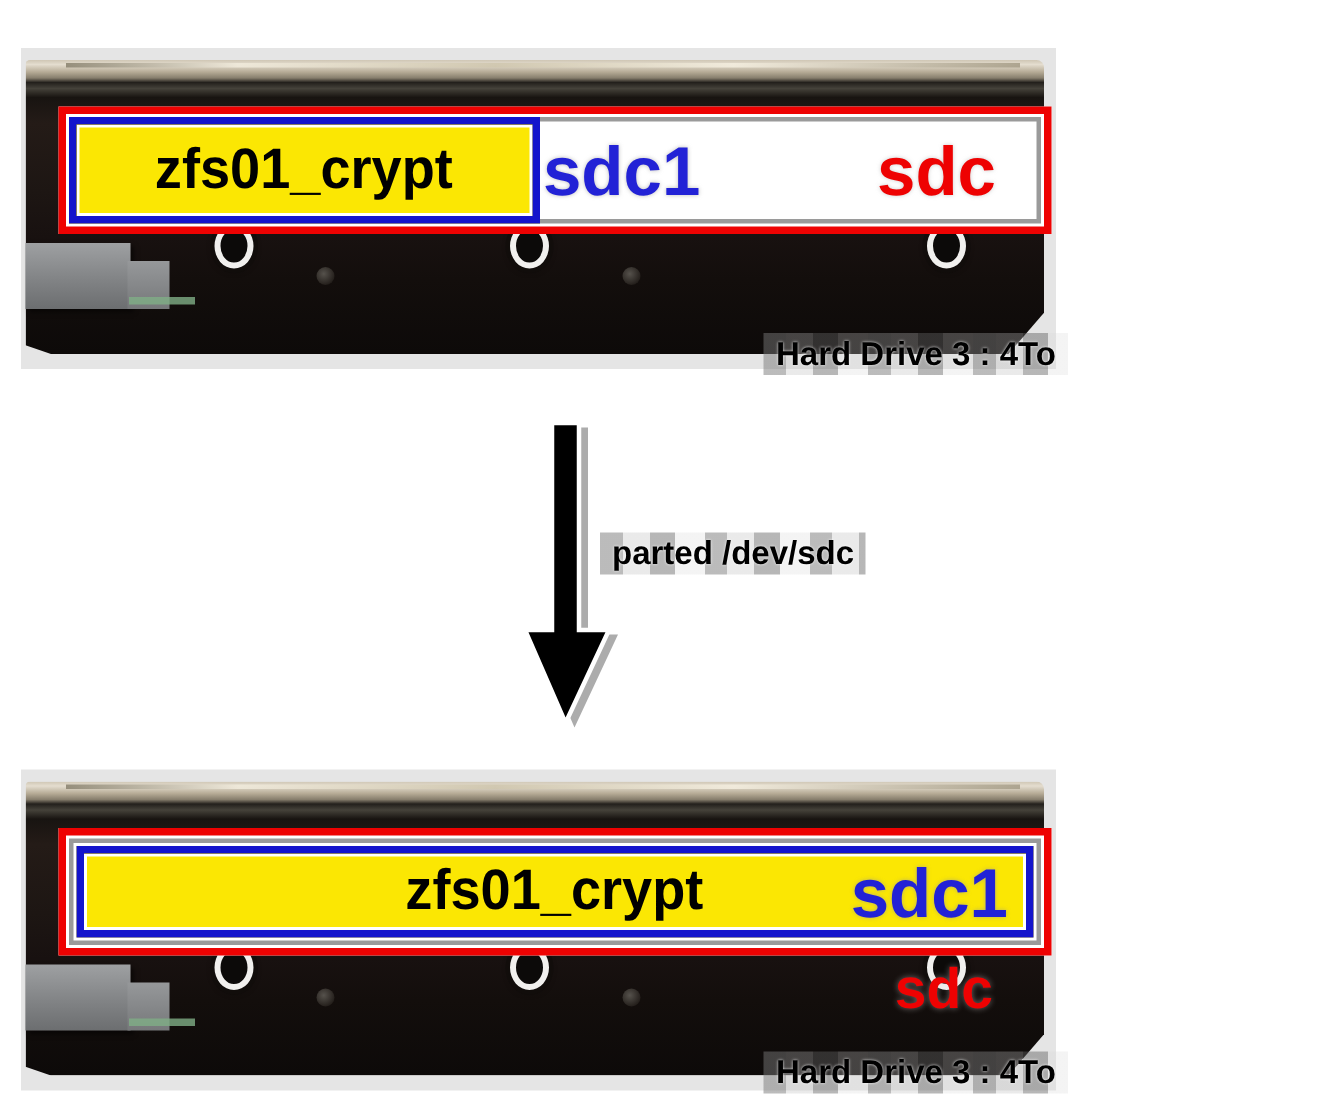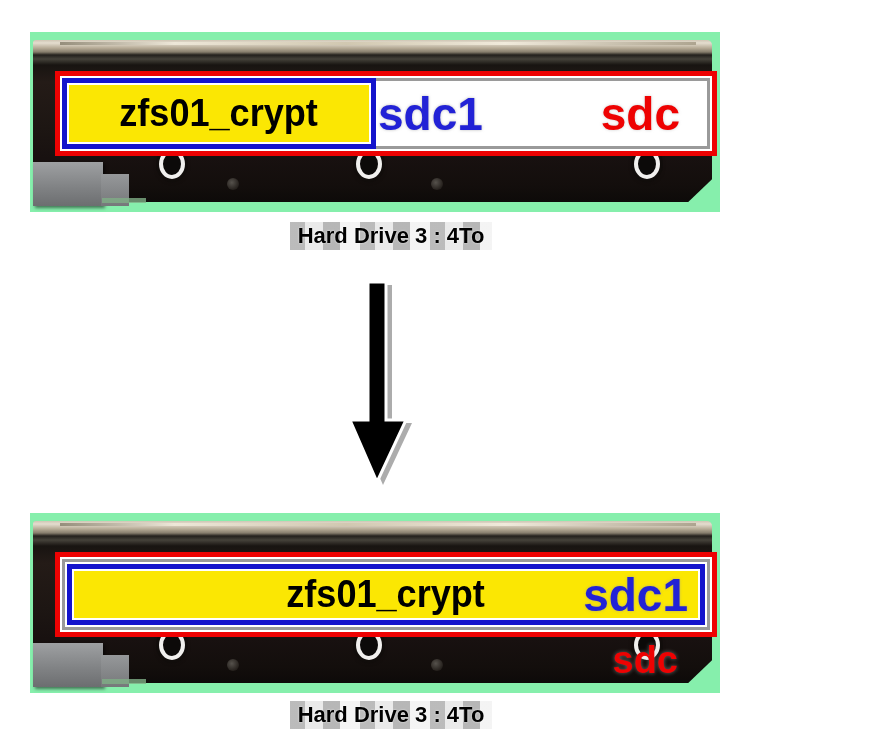--- a/index.html
+++ b/index.html
@@ -1,21 +1,21 @@
 <!DOCTYPE html>
 <html><head>
 <meta charset="utf-8">
 <style>
   html,body{margin:0;padding:0;background:#ffffff;}
   .stage{
     position:relative;width:886px;height:741px;background:#ffffff;overflow:hidden;
     font-family:"Liberation Sans","DejaVu Sans",sans-serif;
   }
   
-  .drive{position:absolute;left:30px;width:690px;height:180px;background:#86efac;}
+  .drive{position:absolute;left:14px;width:690px;height:214px;background:#e5e5e5;}
   .drive-body{
     position:absolute;left:3px;right:8px;top:8px;bottom:10px;
     border-radius:3px 5px 6px 4px;
     background:linear-gradient(180deg,
       #cfc6b4 0px,#e4ddcf 3px,#b6ab96 8px,#877e6d 12px,
       #23201c 15px,#45423a 19px,#181411 25px,#241b17 42px,
       #1d1613 88px,#181110 118px,#130e0c 146px,#0d0a09 100%);
     clip-path:polygon(0 0,100% 0,100% 86%,96.5% 100%,2.5% 100%,0 97%);
   }
   .platter-line{position:absolute;left:30px;right:24px;top:10px;height:3px;
@@ -39,21 +39,21 @@
   .partition-before{left:2px;top:2px;bottom:2px;width:304px;}
   .partition-after{left:7px;top:7px;bottom:7px;right:7px;}
   .plabel{font-size:38px;font-weight:bold;color:#000;letter-spacing:0px;transform:scaleX(.95);white-space:nowrap;}
   .dev-label{position:absolute;top:0;bottom:0;display:flex;align-items:center;
     font-size:46px;font-weight:bold;white-space:nowrap;}
   .blue-text{color:#2222d6;text-shadow:0 0 3px rgba(150,150,150,.65);}
   .red-text{color:#ee0202;text-shadow:0 0 3px rgba(170,170,170,.6);}
   .disk-name-after{position:absolute;top:128px;right:42px;font-size:38px;font-weight:bold;color:#ee0202;
     text-shadow:0 0 4px rgba(220,220,220,.45);line-height:1;}
   
-  .caption{position:absolute;left:46px;width:690px;text-align:center;}
+  .caption{position:absolute;left:22px;width:690px;text-align:right;}
   .mottled{display:inline-block;padding:1px 8px;color:#000;font-weight:bold;font-size:22px;
     text-shadow:0 0 2px rgba(255,255,255,.9);
     background-image:repeating-linear-gradient(90deg,
       rgba(120,120,120,.50) 0 15px,rgba(190,190,190,.32) 15px 33px,
       rgba(95,95,95,.45) 33px 50px,rgba(215,215,215,.28) 50px 70px);}
   .command-label{position:absolute;left:400px;top:355px;}
   
   .arrow-svg{position:absolute;left:336px;top:276px;}
 </style>
 </head>
@@ -85,20 +85,23 @@
 
   <div class="caption" style="top:222px">
     <span class="mottled">Hard Drive 3 : 4To</span>
   </div>
 
   <svg class="arrow-svg" width="110" height="212" viewBox="0 0 110 212">
     <polygon points="38,9 56,9 56,147 76,147 47,209 20,147 38,147" fill="#9d9d9d" opacity="0.85"></polygon>
     <polygon points="32,6 50,6 50,144 70,144 41,206 14,144 32,144" fill="#000000" stroke="#ffffff" stroke-width="3"></polygon>
   </svg>
 
+  <div class="command-label">
+    <span class="mottled">parted /dev/sdc</span>
+  </div>
 
   <div class="drive" style="top:513px">
     <div class="drive-body"></div>
     <div class="platter-line"></div>
     <div class="bracket"></div>
     <div class="bracket-step"></div>
     <div class="pcb-sliver"></div>
     <div class="hole" style="left:129px"></div>
     <div class="hole" style="left:326px"></div>
     <div class="hole" style="left:604px"></div>

